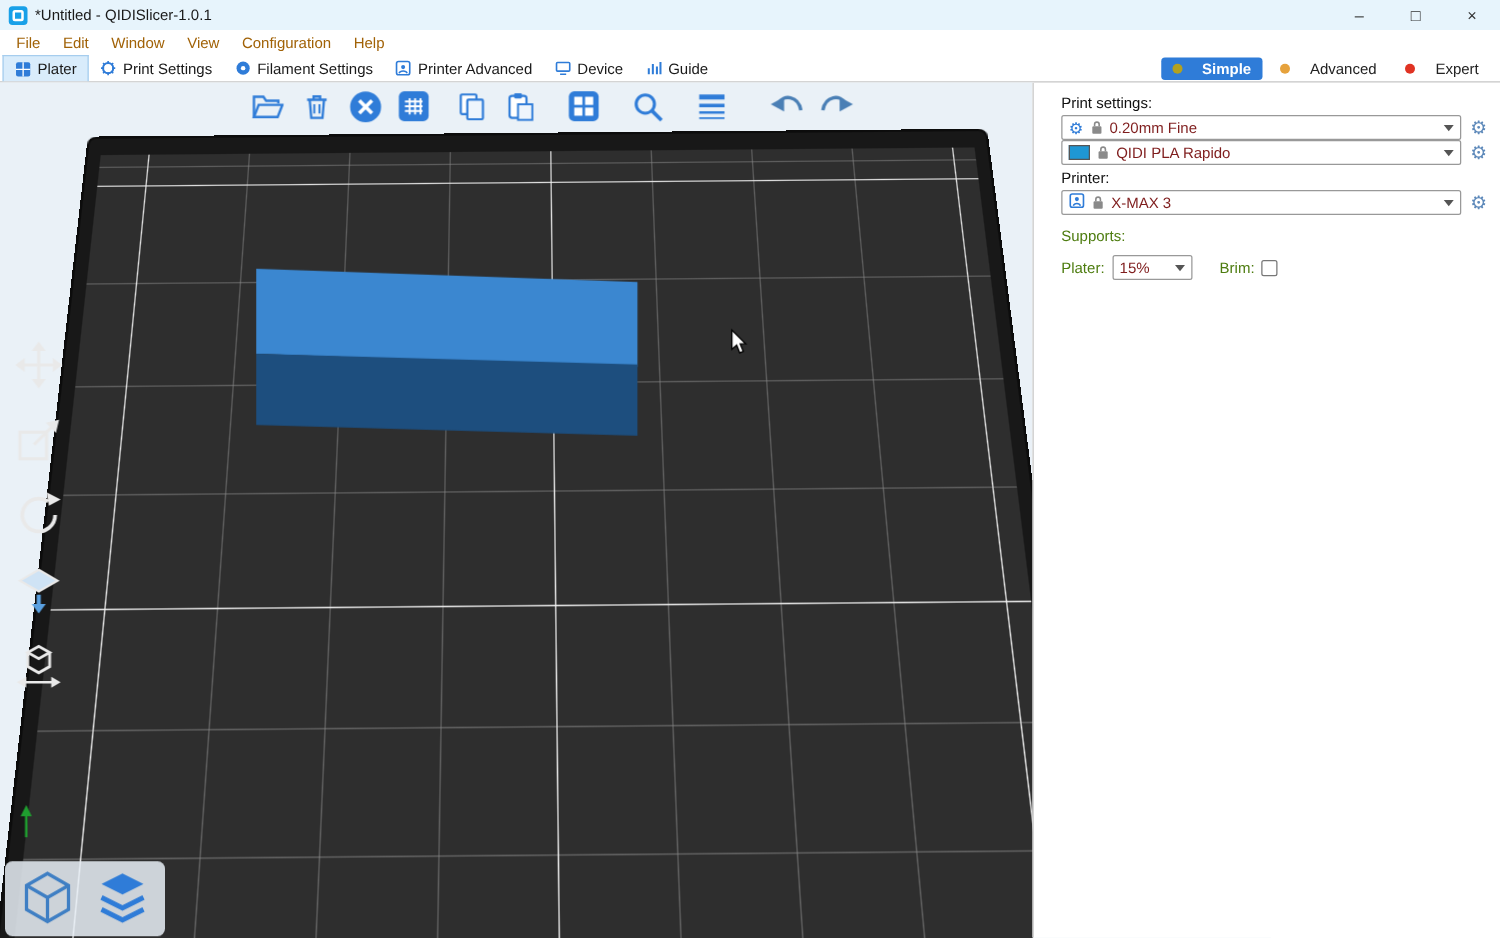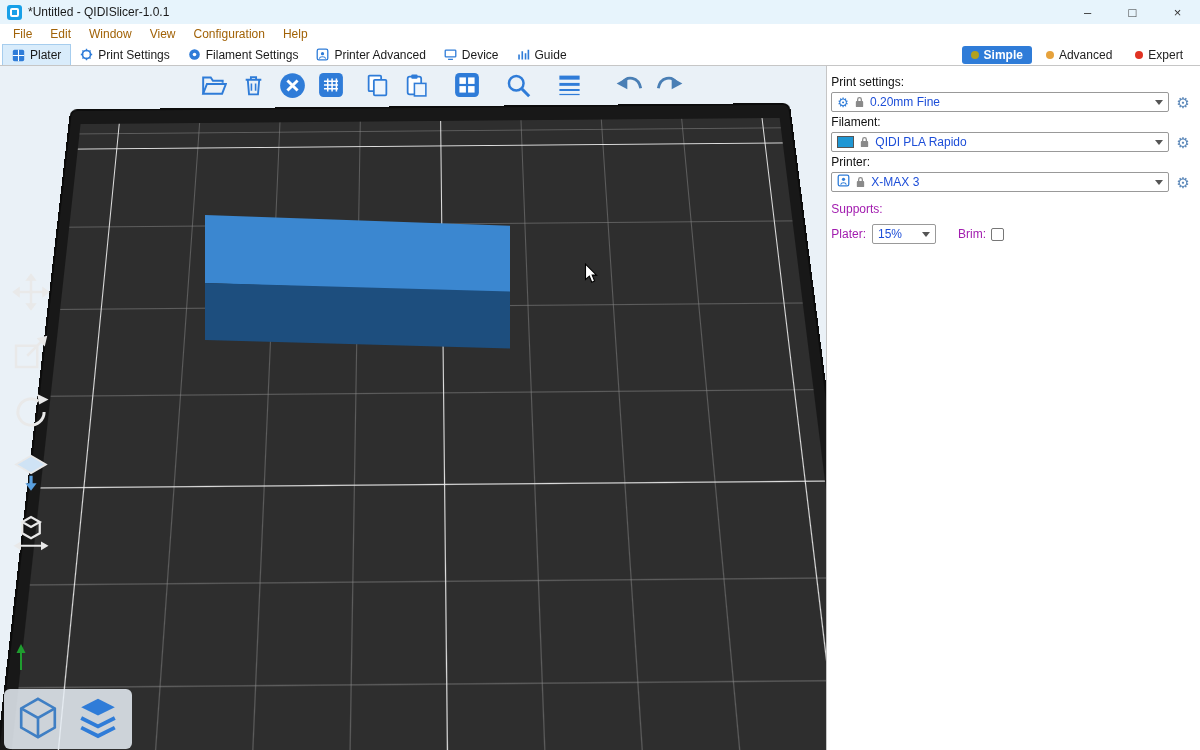--- a/index.html
+++ b/index.html
@@ -17,21 +17,21 @@
   
   .menubar { height:20px; background:#fff; display:flex; align-items:center; padding-left:4px; }
   .menu-item { padding:2px 9px; font-size:12px; color:#a16207; }
 
   
   .tabbar { height:22px; background:#fff; border-bottom:1px solid #c6c6c6; display:flex; align-items:stretch; padding-left:2px; }
   .tab { display:flex; align-items:center; gap:5px; padding:0 9px; font-size:12px; color:#1a1a1a; }
   .tab.active { background:#d9ecfb; border:1px solid #a6cdee; border-bottom:none; }
   .tab svg { display:block; }
   .modes { margin-left:auto; display:flex; align-items:center; gap:5px; padding-right:8px; }
-  .mode { display:flex; align-items:center; gap:5px; padding:2px 9px; border-radius:3px; font-size:12px; }
+  .mode { display:flex; align-items:center; gap:16px; padding:2px 9px; border-radius:3px; font-size:12px; }
   .mode.active { background:#2f7cd8; color:#fff; font-weight:bold; }
   .dot { width:8px; height:8px; border-radius:50%; flex:0 0 auto; }
 
   
   .main { display:flex; height:684px; }
 
   
   .viewport { position:relative; width:850px; height:684px; background:#eaf1f7; overflow:hidden; }
   .persp { position:absolute; inset:0; perspective:1300px; perspective-origin:434px 0px; }
   .bed { position:absolute; left:72px; top:42px; width:716px; height:920px;
@@ -66,35 +66,35 @@
   
   .view-switcher { position:absolute; left:4px; bottom:1px; display:flex; align-items:flex-end; gap:8px;
                    background:rgba(233,240,247,.85); border-radius:6px; padding:4px 8px; }
   .view-btn { width:52px; height:52px; display:flex; align-items:center; justify-content:center; }
 
   
   .cursor { position:absolute; left:584px; top:197px; pointer-events:none; }
 
   
   .sidebar { position:relative; width:384px; height:684px; background:#fff; border-left:1px solid #c6c6c6;
-             padding:6px 9px 0 4px; }
+             padding:6px 9px 0 22px; }
   .group-label { font-size:12px; color:#111; margin:3px 0 3px 0; }
   .combo-row { display:flex; align-items:center; gap:6px; }
   .combo { flex:1; height:20px; border:1px solid #999; border-radius:2px; background:#fff;
            display:flex; align-items:center; gap:5px; padding:0 5px; min-width:0; }
-  .combo-text { flex:1; font-size:12px; color:#1d4ed8; white-space:nowrap; overflow:hidden; }
+  .combo-text { flex:1; font-size:12px; color:#7f1d1d; white-space:nowrap; overflow:hidden; }
   .combo-arrow { width:0; height:0; border-left:4px solid transparent; border-right:4px solid transparent;
                  border-top:5px solid #555; flex:0 0 auto; }
   .gear-glyph { color:#2f7cd8; font-size:13px; line-height:1; }
   .gear-btn { color:#5d89ba; font-size:15px; line-height:1; width:16px; text-align:center; }
   .swatch { width:17px; height:12px; background:#1f97d4; border:1px solid #555; flex:0 0 auto; }
   .lock svg { display:block; }
 
   .inline-row { display:flex; align-items:center; margin-top:10px; }
-  .inline-label { font-size:12px; color:#a21caf; }
+  .inline-label { font-size:12px; color:#4d7c0f; }
   .checkbox { width:13px; height:13px; border:1px solid #777; background:#fff; border-radius:2px; }
 
   .slice-bar { position:absolute; left:0; bottom:0; width:100%; height:23px; background:#6d9ed7;
                display:flex; align-items:center; justify-content:center;
                font-size:13px; font-weight:bold; color:#10294a; }
 </style>
 </head>
 <body>
 
 <div class="titlebar">
@@ -370,21 +370,20 @@
               <rect x="2" y="5.5" width="8" height="6.5" rx="1" fill="#8a8a8a"></rect>
               <path d="M4 5.5V3.8a2 2 0 0 1 4 0v1.7" fill="none" stroke="#8a8a8a" stroke-width="1.4"></path>
             </svg>
           </span>
         <span class="combo-text">0.20mm Fine</span>
         <span class="combo-arrow"></span>
       </div>
       <span class="gear-btn">⚙</span>
     </div>
 
-    <div class="group-label">Filament:</div>
     <div class="combo-row">
       <div class="combo">
         <span class="swatch"></span>
         <span class="lock">
             <svg width="11" height="12" viewBox="0 0 12 13">
               <rect x="2" y="5.5" width="8" height="6.5" rx="1" fill="#8a8a8a"></rect>
               <path d="M4 5.5V3.8a2 2 0 0 1 4 0v1.7" fill="none" stroke="#8a8a8a" stroke-width="1.4"></path>
             </svg>
           </span>
         <span class="combo-text">QIDI PLA Rapido</span>

